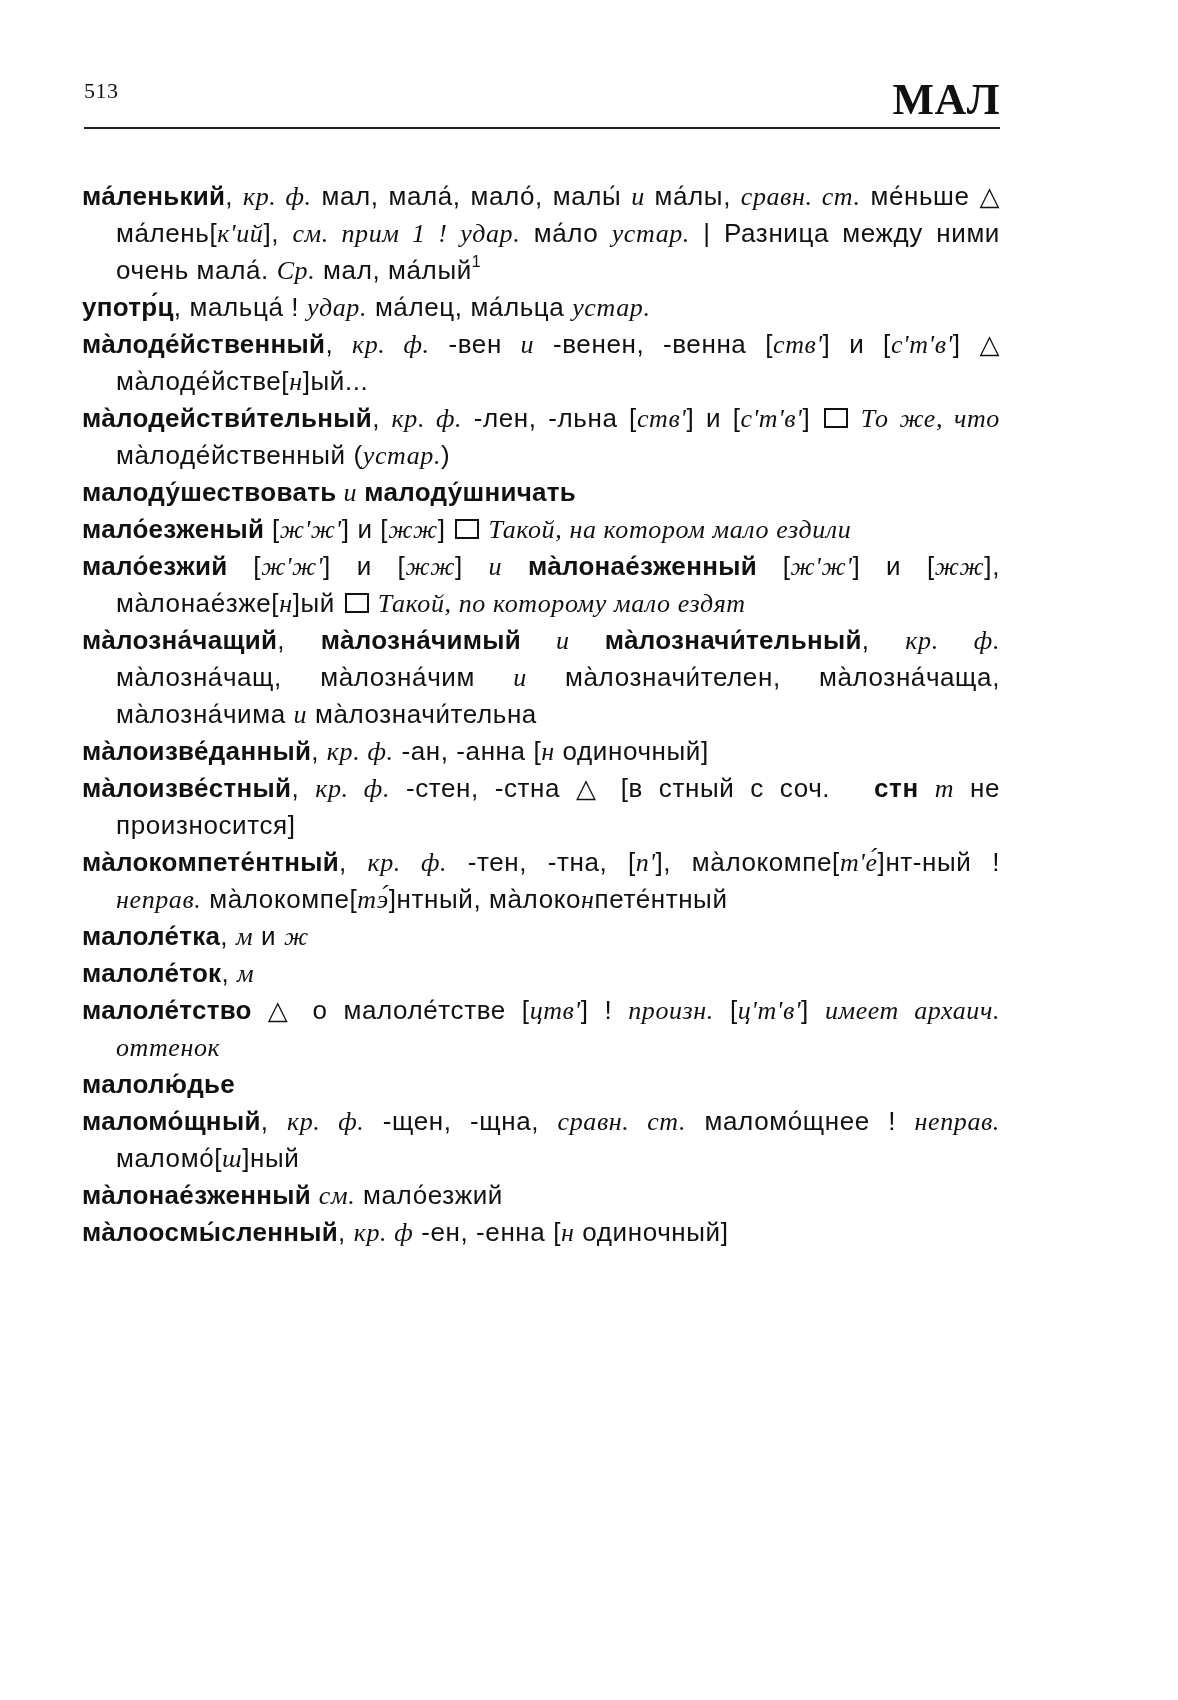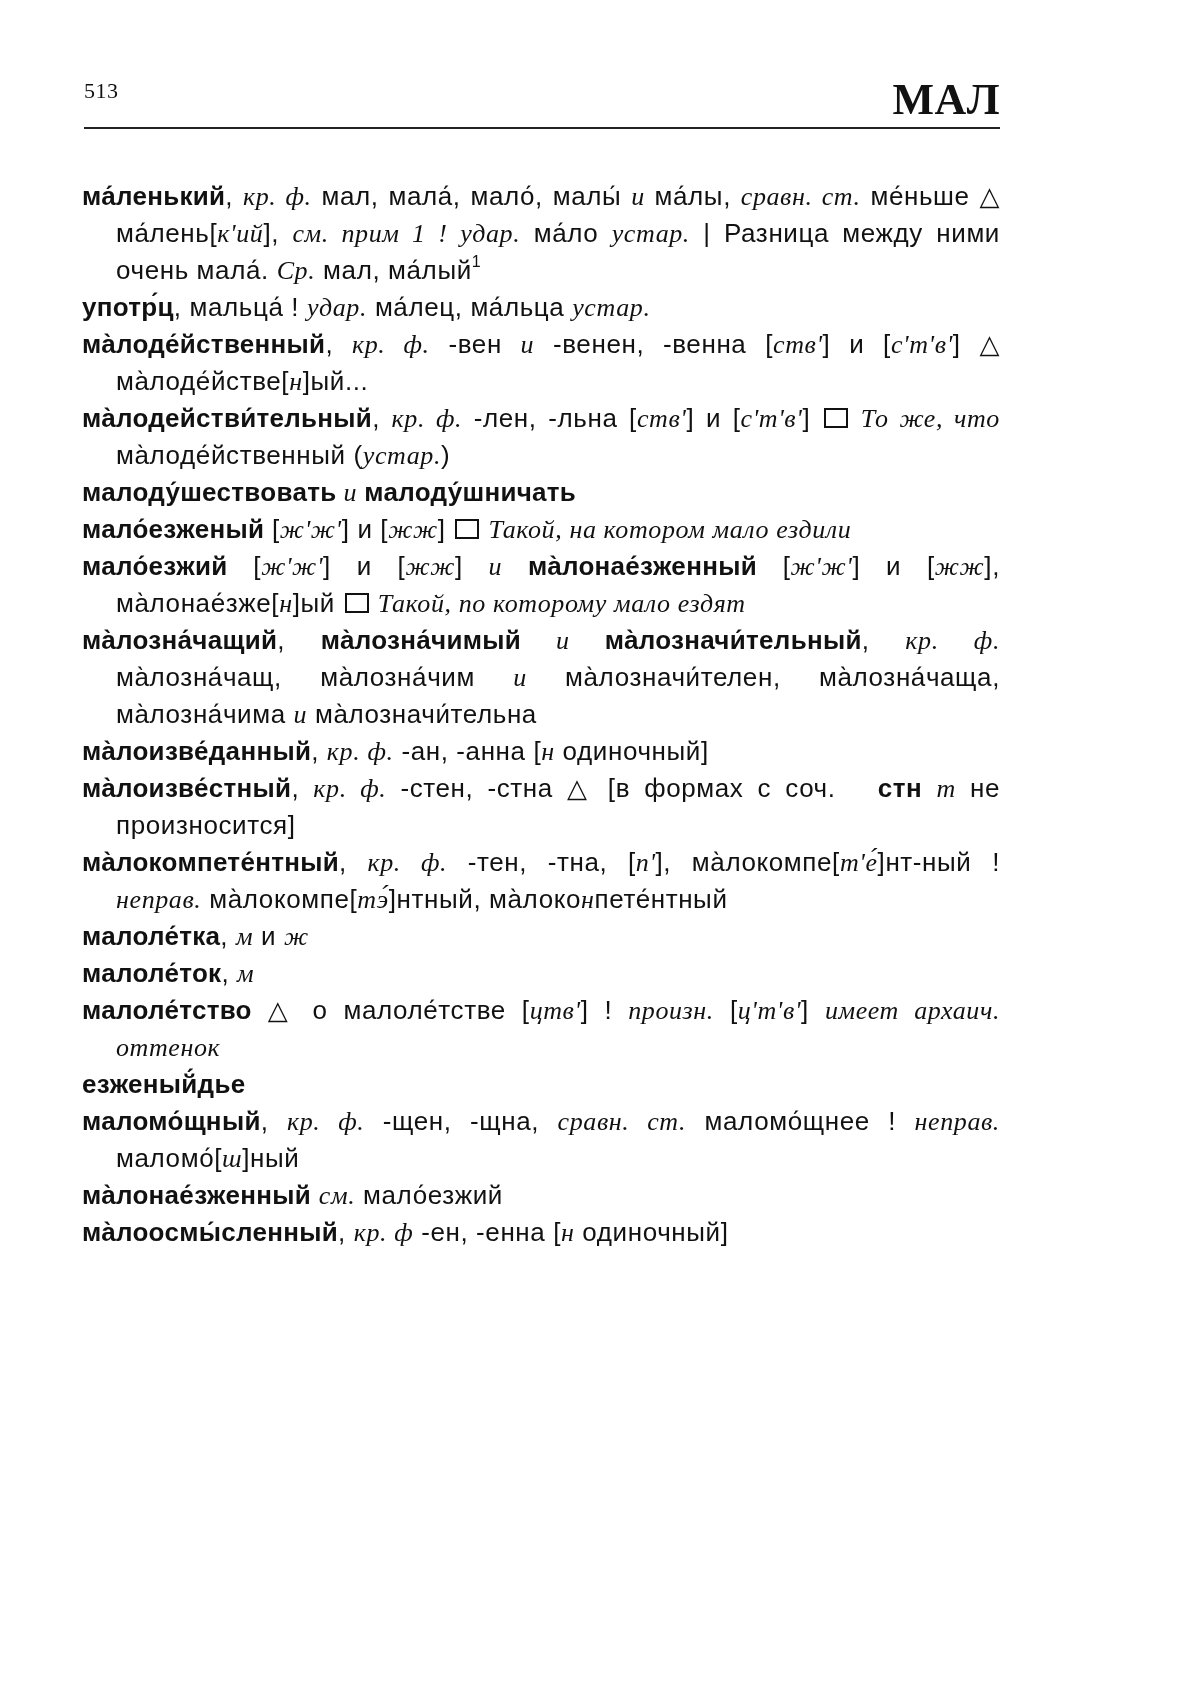--- a/index.html
+++ b/index.html
@@ -31,22 +31,22 @@
 <div class="entries" id="entries">
     <div class="entry"><span class="hw">ма́ленький</span><span>, </span><span class="it">кр. ф.</span><span> мал, мала́, мало́, малы́ </span><span class="it">и</span><span> ма́лы, </span><span class="it">сравн. ст.</span><span> ме́ньше △ ма́лень[</span><span class="it">к'ий</span><span>], </span><span class="it">см. прим 1 ! удар.</span><span> ма́ло </span><span class="it">устар.</span><span> | Разница между ними очень мала́. </span><span class="it">Ср.</span><span> мал, ма́лый</span><sup>1</sup></div>
     <div class="entry"><span class="hw">употр́ц</span><span>, мальца́ ! </span><span class="it">удар.</span><span> ма́лец, ма́льца </span><span class="it">устар.</span></div>
     <div class="entry"><span class="hw">ма̀лоде́йственный</span><span>, </span><span class="it">кр. ф.</span><span> -вен </span><span class="it">и</span><span> -венен, -венна [</span><span class="it">ств'</span><span>] и [</span><span class="it">с'т'в'</span><span>] △ ма̀лоде́йстве[</span><span class="it">н</span><span>]ый...</span></div>
     <div class="entry"><span class="hw">ма̀лодействи́тельный</span><span>, </span><span class="it">кр. ф.</span><span> -лен, -льна [</span><span class="it">ств'</span><span>] и [</span><span class="it">с'т'в'</span><span>] </span><span class="box"></span><span class="it"> То же, что</span><span> ма̀лоде́йственный (</span><span class="it">устар.</span><span>)</span></div>
     <div class="entry"><span class="hw">малоду́шествовать</span><span class="it"> и </span><span class="hw">малоду́шничать</span></div>
     <div class="entry"><span class="hw">мало́езженый</span><span> [</span><span class="it">ж'ж'</span><span>] и [</span><span class="it">жж</span><span>] </span><span class="box"></span><span class="it"> Такой, на котором мало ездили</span></div>
     <div class="entry"><span class="hw">мало́езжий</span><span> [</span><span class="it">ж'ж'</span><span>] и [</span><span class="it">жж</span><span>] </span><span class="it">и</span><span> </span><span class="hw">ма̀лонае́зженный</span><span> [</span><span class="it">ж'ж'</span><span>] и [</span><span class="it">жж</span><span>], ма̀лонае́зже[</span><span class="it">н</span><span>]ый </span><span class="box"></span><span class="it"> Такой, по которому мало ездят</span></div>
     <div class="entry"><span class="hw">ма̀лозна́чащий</span><span>, </span><span class="hw">ма̀лозна́чимый</span><span class="it"> и </span><span class="hw">ма̀лозначи́тельный</span><span>, </span><span class="it">кр. ф.</span><span> ма̀лозна́чащ, ма̀лозна́чим </span><span class="it">и</span><span> ма̀лозначи́телен, ма̀лозна́чаща, ма̀лозна́чима </span><span class="it">и</span><span> ма̀лозначи́тельна</span></div>
     <div class="entry"><span class="hw">ма̀лоизве́данный</span><span>, </span><span class="it">кр. ф.</span><span> -ан, -анна [</span><span class="it">н</span><span> одиночный]</span></div>
-    <div class="entry"><span class="hw">ма̀лоизве́стный</span><span>, </span><span class="it">кр. ф.</span><span> -стен, -стна △ [в формах с соч. </span><span class="bd">стн</span><span> </span><span class="it">т</span><span> не произносится]</span></div>
+    <div class="entry"><span class="hw">ма̀лоизве́стный</span><span>, </span><span class="it">кр. ф.</span><span> -стен, -стна △ [в стный с соч. </span><span class="bd">стн</span><span> </span><span class="it">т</span><span> не произносится]</span></div>
     <div class="entry"><span class="hw">ма̀локомпете́нтный</span><span>, </span><span class="it">кр. ф.</span><span> -тен, -тна, [</span><span class="it">п'</span><span>], ма̀локомпе[</span><span class="it">т'е́</span><span>]нт-ный ! </span><span class="it">неправ.</span><span> ма̀локомпе[</span><span class="it">тэ́</span><span>]нтный, ма̀локо</span><span class="it">н</span><span>пете́нтный</span></div>
     <div class="entry"><span class="hw">малоле́тка</span><span>, </span><span class="it">м</span><span> и </span><span class="it">ж</span></div>
     <div class="entry"><span class="hw">малоле́ток</span><span>, </span><span class="it">м</span></div>
     <div class="entry"><span class="hw">малоле́тство</span><span> △ о малоле́тстве [</span><span class="it">цтв'</span><span>] ! </span><span class="it">произн.</span><span> [</span><span class="it">ц'т'в'</span><span>] </span><span class="it">имеет архаич. оттенок</span></div>
-    <div class="entry"><span class="hw">езженый́дье</span></div>
+    <div class="entry"><span class="hw">малолю́дье</span></div>
     <div class="entry"><span class="hw">маломо́щный</span><span>, </span><span class="it">кр. ф.</span><span> -щен, -щна, </span><span class="it">сравн. ст.</span><span> маломо́щнее ! </span><span class="it">неправ.</span><span> маломо́[</span><span class="it">ш</span><span>]ный</span></div>
     <div class="entry"><span class="hw">ма̀лонае́зженный</span><span> </span><span class="it">см.</span><span> мало́езжий</span></div>
     <div class="entry"><span class="hw">ма̀лоосмы́сленный</span><span>, </span><span class="it">кр. ф</span><span>  -ен, -енна [</span><span class="it">н</span><span> одиночный]</span></div>
   </div>
 
 </body></html>

